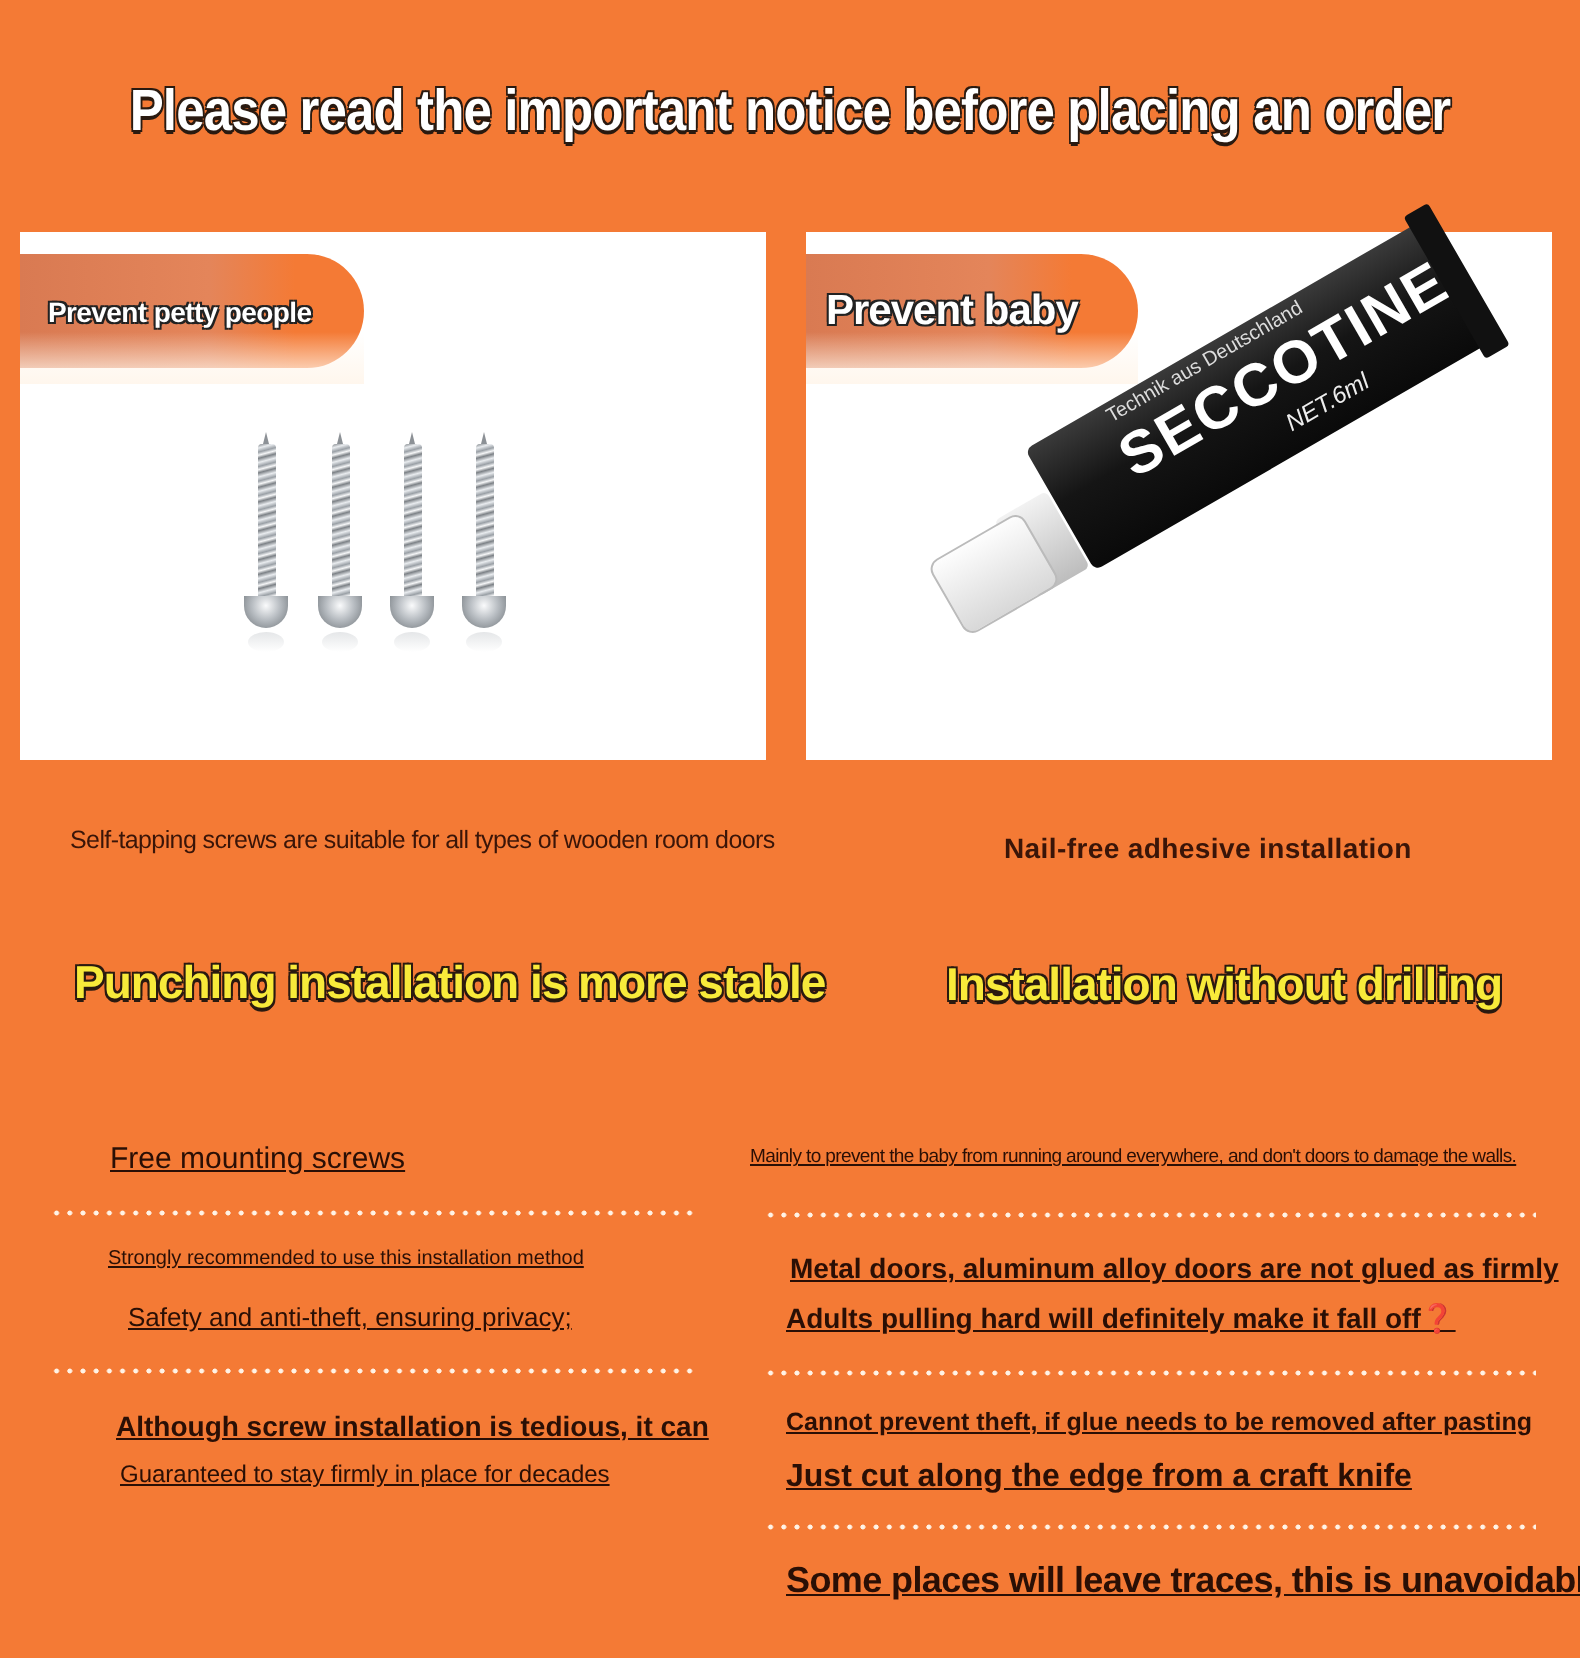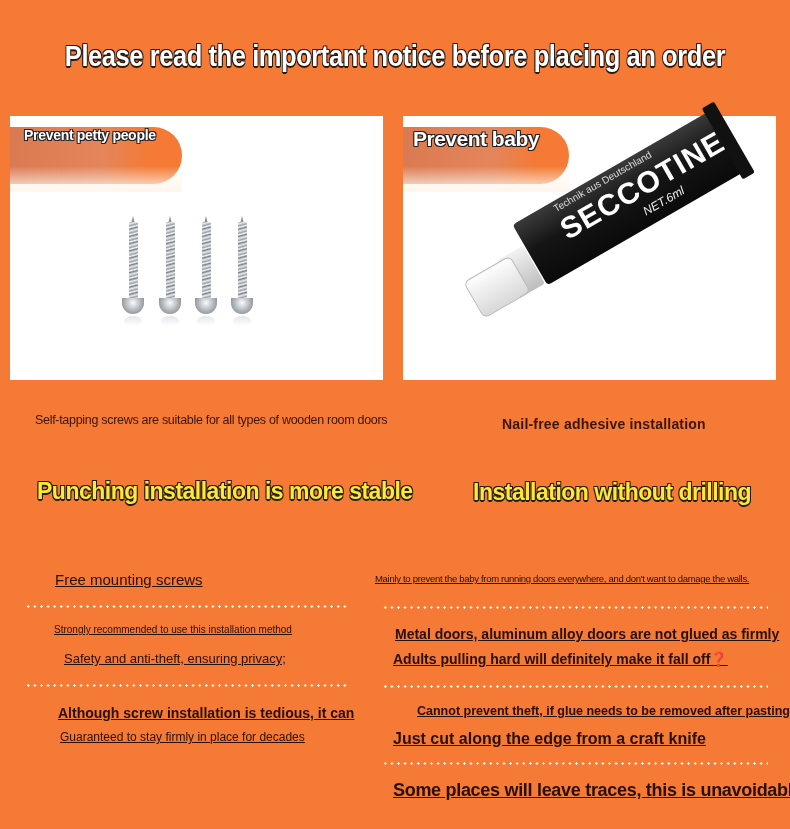--- a/index.html
+++ b/index.html
@@ -18,21 +18,21 @@
     text-shadow: -1px -1px 0 #2a1a10, 1px -1px 0 #2a1a10, -1px 1px 0 #2a1a10, 1px 1px 0 #2a1a10, 0 2px 0 #2a1a10;
     transform:scaleX(0.88); transform-origin:center;
   }
   .panel {
     background:#fff; overflow:hidden;
   }
   .tag {
     position:absolute; left:0; top:11px; height:57px;
     border-radius:0 40px 40px 0;
     background:linear-gradient(90deg, #d97a52 0%, #e4855a 55%, #f47a35 80%);
-    display:flex; align-items:flex-start; padding-left:14px; box-sizing:border-box;
+    display:flex; align-items:center; padding-left:14px; box-sizing:border-box;
   }
   .tag-fade {
     position:absolute; left:0; bottom:-8px; width:100%; height:26px;
     background:linear-gradient(180deg, rgba(255,240,225,0) 0%, rgba(255,246,236,0.95) 100%);
   }
   .tag-text {
     position:relative; z-index:2;
     color:#fff; font-weight:bold;
     text-shadow: -1px -1px 0 #222, 1px -1px 0 #222, -1px 1px 0 #222, 1px 1px 0 #222;
     white-space:nowrap;
@@ -168,21 +168,21 @@
 <div class="abs headline" style="left:473px; top:479px;">Installation without drilling</div>
 
 <div class="abs line" style="left:55px; top:571px; font-size:15px;">Free mounting screws</div>
 <div class="abs dots" style="left:25px; top:605px; width:325px;"></div>
 <div class="abs line" style="left:54px; top:624px; font-size:10px;text-align:center;">Strongly recommended to use this installation method</div>
 <div class="abs line" style="left:64px; top:651px; font-size:13px;text-align:center;">Safety and anti-theft, ensuring privacy;</div>
 <div class="abs dots" style="left:25px; top:684px; width:325px;"></div>
 <div class="abs line" style="left:58px; top:705px; font-size:14px; font-weight:bold;">Although screw installation is tedious, it can</div>
 <div class="abs line" style="left:60px; top:730px; font-size:12px;">Guaranteed to stay firmly in place for decades</div>
 
-<div class="abs line" style="left:375px; top:573px; font-size:9.5px; letter-spacing:-0.3px;">Mainly to prevent the baby from running doors everywhere, and don't want to damage the walls.</div>
+<div class="abs line" style="left:375px; top:573px; font-size:9.5px; letter-spacing:-0.3px;">Mainly to prevent the baby from running around everywhere, and don't doors to damage the walls.</div>
 <div class="abs dots" style="left:382px; top:606px; width:386px;"></div>
 <div class="abs line" style="left:395px; top:626px; font-size:14px; font-weight:bold;">Metal doors, aluminum alloy doors are not glued as firmly</div>
 <div class="abs line" style="left:393px; top:651px; font-size:14px; font-weight:bold;text-align:center;">Adults pulling hard will definitely make it fall off❓</div>
 <div class="abs dots" style="left:382px; top:685px; width:386px;"></div>
-<div class="abs line" style="left:393px; top:704px; font-size:12.5px; font-weight:bold;margin-left:24px;">Cannot prevent theft, if glue needs to be removed after pasting</div>
+<div class="abs line" style="left:393px; top:704px; font-size:12.5px; font-weight:bold;">Cannot prevent theft, if glue needs to be removed after pasting</div>
 <div class="abs line" style="left:393px; top:730px; font-size:16px; font-weight:bold;">Just cut along the edge from a craft knife</div>
 <div class="abs dots" style="left:382px; top:762px; width:386px;"></div>
 <div class="abs line" style="left:393px; top:780px; font-size:18px; font-weight:bold; letter-spacing:-0.3px;">Some places will leave traces, this is unavoidable</div>
 
 </body></html>

